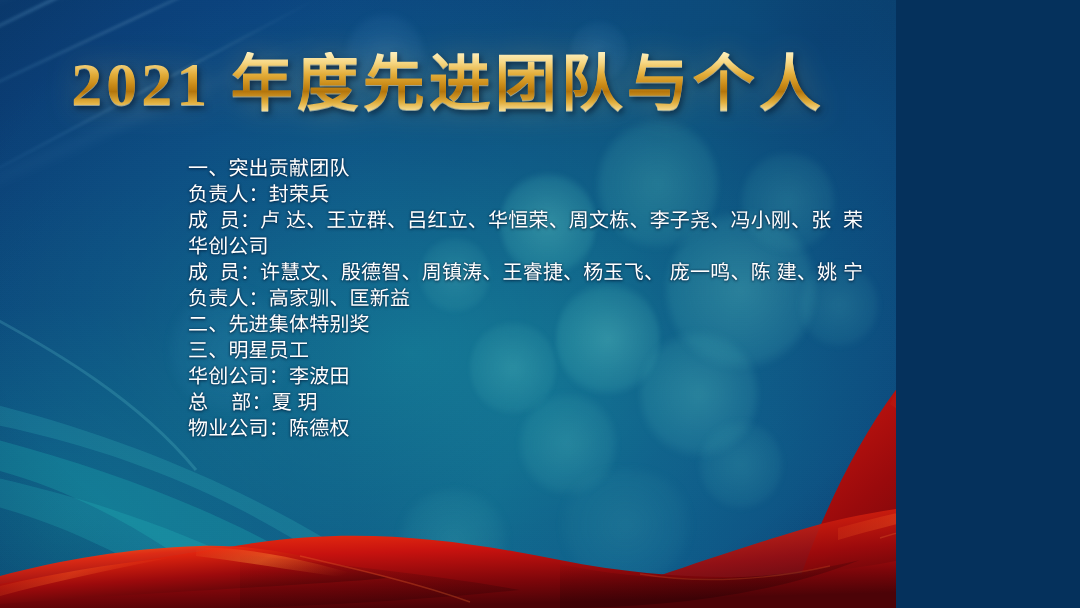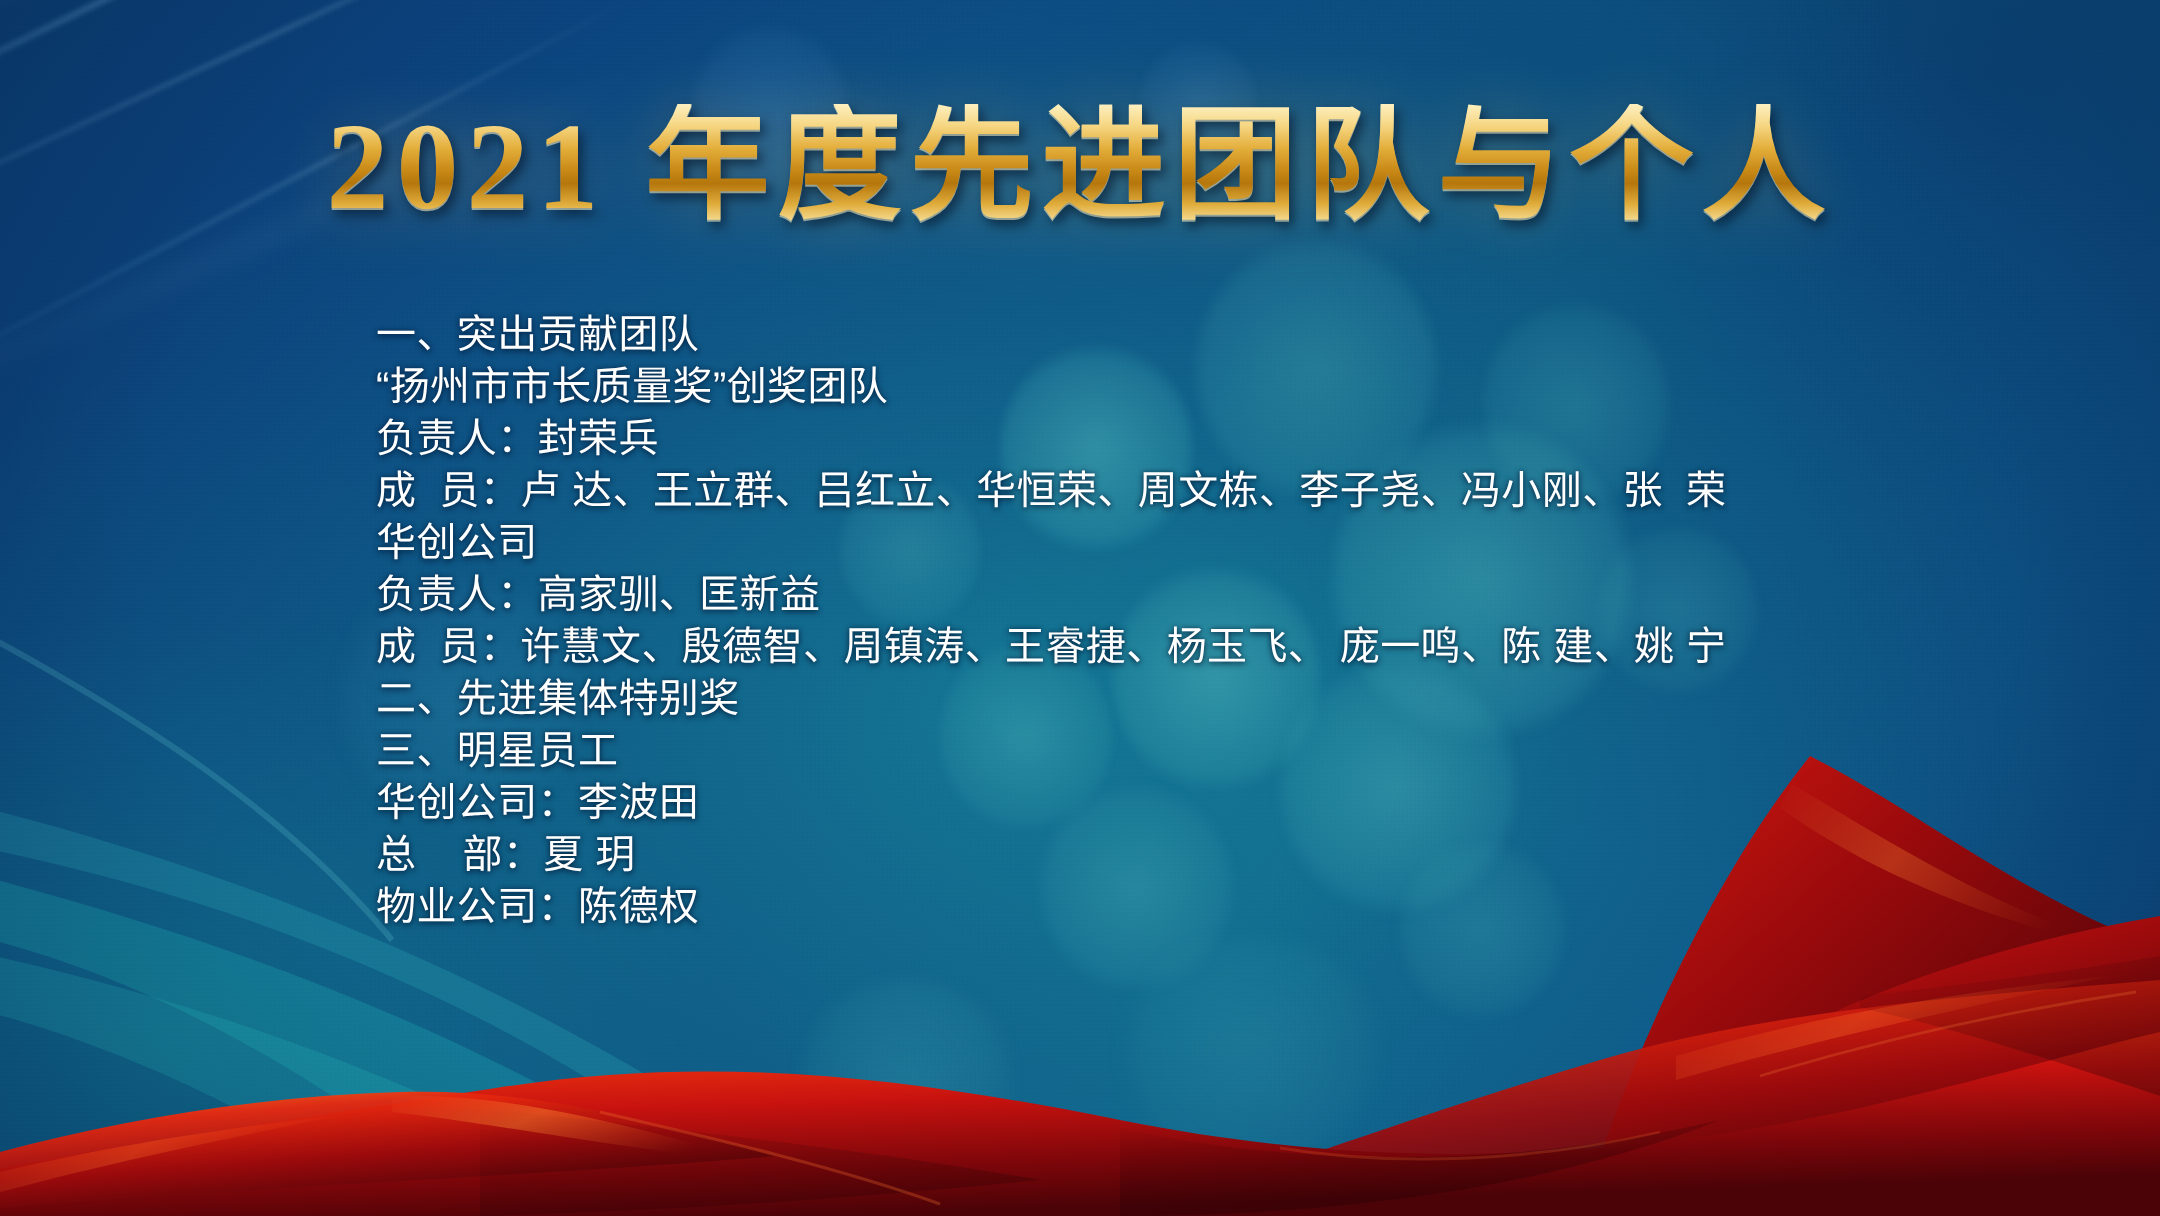--- a/index.html
+++ b/index.html
@@ -1,20 +1,20 @@
 <!DOCTYPE html>
 <html lang="zh-CN"><head>
 <meta charset="utf-8">
 <title>2021 年度先进团队与个人</title>
 <style>
   * { margin:0; padding:0; box-sizing:border-box; }
   html,body { width:1080px; height:608px; overflow:hidden; background:#05315c; }
 
   .slide{
-    position:relative; width:1080px; height:608px; overflow:hidden;
+    position:relative; width:896px; height:608px; overflow:hidden;
     font-family:"Liberation Sans","DejaVu Sans",sans-serif;
     background:
       radial-gradient(ellipse 760px 520px at 46% 58%, rgba(26,150,160,0.50) 0%, rgba(20,120,145,0.30) 38%, rgba(10,70,120,0.0) 72%),
       radial-gradient(ellipse 540px 420px at 8% 86%, rgba(18,140,145,0.42) 0%, rgba(12,90,125,0.18) 52%, rgba(8,60,110,0) 80%),
       radial-gradient(ellipse 700px 600px at 92% 6%, rgba(8,56,108,0.75) 0%, rgba(8,56,108,0.1) 70%),
       linear-gradient(118deg,#0a3c72 0%,#0b4480 22%,#0d5186 44%,#10678f 62%,#0e5a8b 78%,#0b4379 100%);
   }
 
   
   .bokeh-layer, .ray-layer, .swoosh-layer, .vignette, .grain{
@@ -120,26 +120,25 @@
   </div>
 
   <div class="vignette"></div>
 
   <div class="title-wrap">
     <h1 class="title">2021 年度先进团队与个人</h1>
   </div>
 
   <div class="body-text">
     <div class="line">一、突出贡献团队</div>
-    <div class="line">“扬州市市长质量奖”创奖团队</div>
     <div class="line">负责人：封荣兵</div>
     <div class="line">成  员：卢 达、王立群、吕红立、华恒荣、周文栋、李子尧、冯小刚、张  荣</div>
     <div class="line">华创公司</div>
+    <div class="line">成  员：许慧文、殷德智、周镇涛、王睿捷、杨玉飞、 庞一鸣、陈 建、姚 宁</div>
     <div class="line">负责人：高家驯、匡新益</div>
-    <div class="line">成  员：许慧文、殷德智、周镇涛、王睿捷、杨玉飞、 庞一鸣、陈 建、姚 宁</div>
     <div class="line">二、先进集体特别奖</div>
     <div class="line">三、明星员工</div>
     <div class="line">华创公司：李波田</div>
     <div class="line">总    部：夏 玥</div>
     <div class="line">物业公司：陈德权</div>
   </div>
 
   <div class="drape">
     <svg viewBox="0 0 1080 230" preserveAspectRatio="none">
       <defs>

